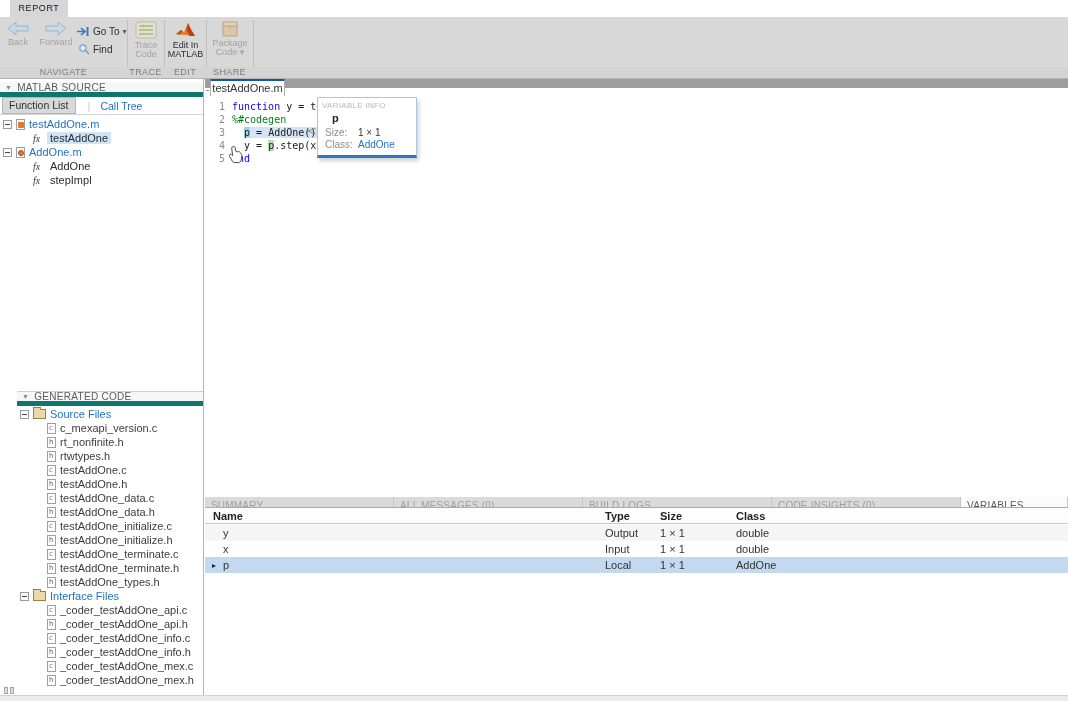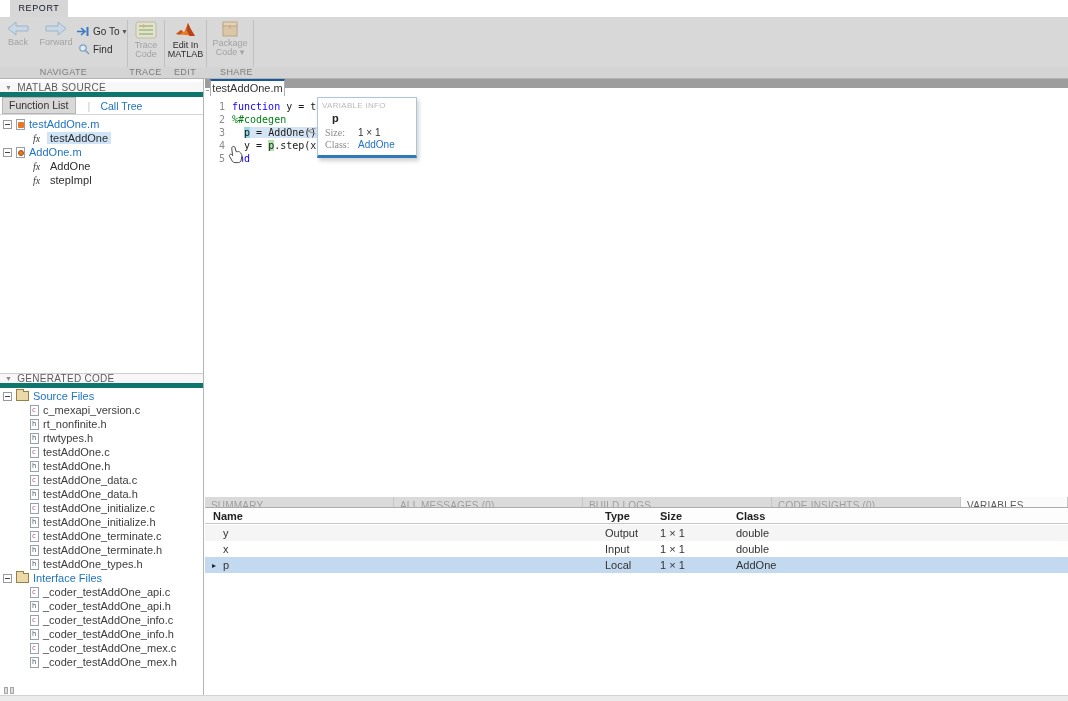--- a/index.html
+++ b/index.html
@@ -78,21 +78,21 @@
   .cl .code { padding-left:7px; white-space:pre; color:#1a1a1a; }
   .tk-kw { color:#0e00ff; } .tk-cm { color:#008013; }
   .tk-hlv { background:#9ed7e3; } .tk-hls { background:#d4e4f4; } .tk-hlg { background:#b2e3ae; }
 
   
   #tooltip { position:absolute; left:112px; top:18px; width:100px; height:61px; background:#fff;
     border:1px solid #aac6e1; border-bottom:3px solid #2f79ba; box-shadow:2px 3px 4px rgba(0,0,0,.18); z-index:5; }
   #tooltip .tt-h { font-size:8px; color:#b9b9b9; padding:3px 0 0 4px; letter-spacing:.3px; }
   #tooltip .tt-name { font-weight:bold; font-size:11px; color:#222; margin:2px 0 3px 14px; }
   .tt-row { display:flex; font-size:10px; margin:1px 0 0 7px; }
-  .tt-row .k { color:#8c8c8c; width:33px;font-family:Liberation Serif, serif; }
+  .tt-row .k { color:#8c8c8c; width:33px; }
   .tt-row .v { color:#333; }
   .tt-row .v.link { color:#2273c3; }
   #tt-arrow { position:absolute; left:101px; top:44px; color:#909090; font-size:13px; z-index:5;
     font-family:"DejaVu Sans",sans-serif; }
 
   
   #hand { position:absolute; left:23px; top:49px; z-index:6; }
 
   
   #btabs { position:absolute; left:0; top:411px; width:863px; height:17px; display:flex;margin-top:7px; }
@@ -197,21 +197,21 @@
 
   <div class="vsep" style="left:127px;top:3px;height:62px;"></div>
   <div class="vsep" style="left:164px;top:3px;height:62px;"></div>
   <div class="vsep" style="left:206px;top:3px;height:62px;"></div>
   <div class="vsep" style="left:253px;top:3px;height:62px;"></div>
 </div>
 <div id="toolstrip-sections">
   <div class="sec-label" style="left:0;width:127px;">NAVIGATE</div>
   <div class="sec-label" style="left:127px;width:37px;">TRACE</div>
   <div class="sec-label" style="left:164px;width:42px;">EDIT</div>
-  <div class="sec-label" style="left:206px;width:47px;text-align:right;">SHARE</div>
+  <div class="sec-label" style="left:206px;width:47px;">SHARE</div>
 </div>
 
 <div id="sidebar">
   <div style="height:3px;"></div>
   <div class="sec-h">
     <span class="tri">▼</span>
     <span>MATLAB SOURCE</span>
   </div>
   <div id="src-tabs">
     <span id="fn-list-btn">Function List</span>
@@ -240,21 +240,21 @@
       <div class="trow lvl1">
         <span class="fx">fx</span>
         <span class="fnlabel">AddOne</span>
       </div>
       <div class="trow lvl1">
         <span class="fx">fx</span>
         <span class="fnlabel">stepImpl</span>
       </div>
     </div>
 
-  <div id="gen-section" style="position:absolute;left:0;top:294px;width:203px;">
+  <div id="gen-section" style="position:absolute;left:0;top:312px;width:203px;padding-left:17px;">
     <div class="sec-h" style="border-top:1px solid #cfcfcf;">
       <span class="tri">▼</span>
       <span>GENERATED CODE</span>
     </div>
     <div id="gtree" style="padding-top:1px;">
         <div class="trow lvl0">
           <span class="expander"></span>
           <span class="icon-folder"></span>
           <span class="flink">Source Files</span>
         </div>

